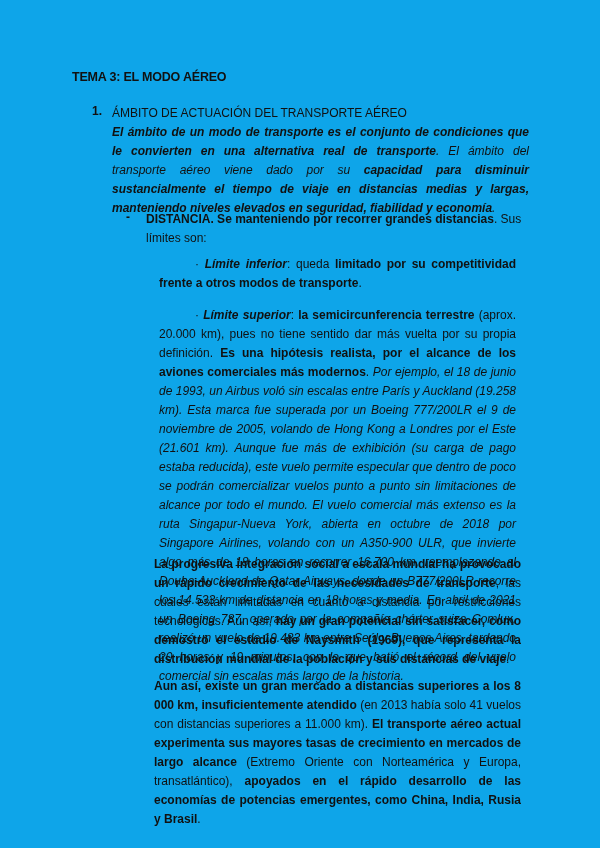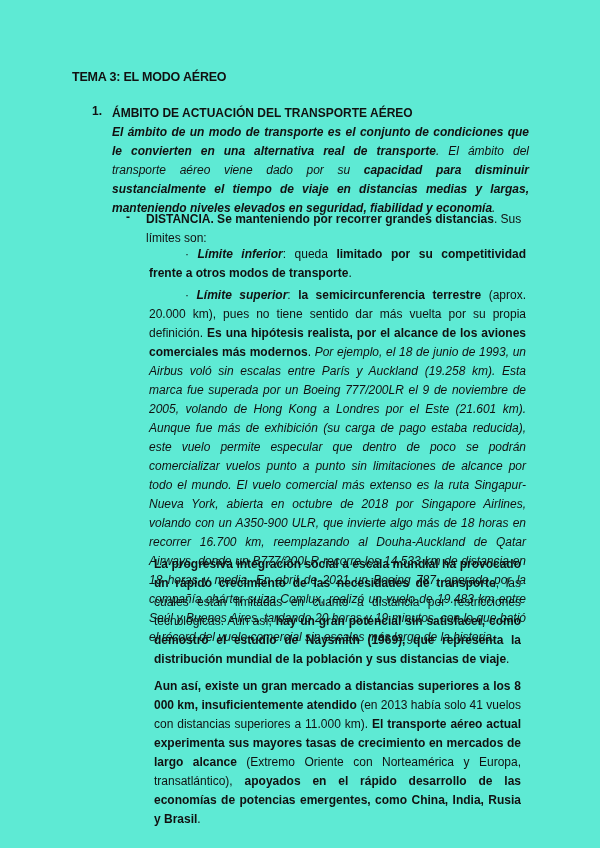--- a/index.html
+++ b/index.html
@@ -1,30 +1,30 @@
 <!DOCTYPE html>
 <html><head>
 <meta charset="utf-8">
 <style>
   html, body { margin: 0; padding: 0; background: #ffffff; }
   body { width: 600px; height: 848px; position: relative; overflow: hidden;
          font-family: "Liberation Sans", "DejaVu Sans", sans-serif; color: #111; }
-  .page { position: absolute; left: 0; top: 0; width: 600px; height: 848px; background: #5eead4; }
+  .page { position: absolute; left: 0; top: 0; width: 600px; height: 848px; background: #0ea5e9; }
   .title { position: absolute; left: 72px; top: 70px; font-size: 12.5px; font-weight: bold; letter-spacing: -0.2px; }
   .num { position: absolute; left: 92px; top: 104px; font-size: 12px; font-weight: bold; }
   .sec { position: absolute; left: 112px; top: 104px; width: 417px; font-size: 12px; line-height: 19px; }
-  .sec-h { font-weight: bold; }
+  .sec-h { font-weight: normal; }
   .just { text-align: justify; font-style: italic; }
   .b { font-weight: bold; }
   .i { font-style: italic; }
   .u { }
   .dash { position: absolute; left: 126px; top: 210px; font-size: 12px; font-weight: bold; }
   .bullet { position: absolute; left: 146px; top: 210px; width: 390px; font-size: 12px; line-height: 19px; }
   .sub { position: absolute; left: 146px; top: 242px; width: 383px; font-size: 12px; line-height: 19px; text-align: justify; }
-  .sub p { margin: 3px; }
+  .sub p { margin: 13px; }
   .ind { display: inline-block; width: 36px; }
   .para2 { position: absolute; left: 146px; top: 547px; width: 383px; font-size: 12px; line-height: 19px; text-align: justify; }
   .para2 p { margin: 8px; }
 </style>
 </head>
 <body>
 
 <div class="page">
 
   <div class="title">TEMA 3: EL MODO AÉREO</div>

